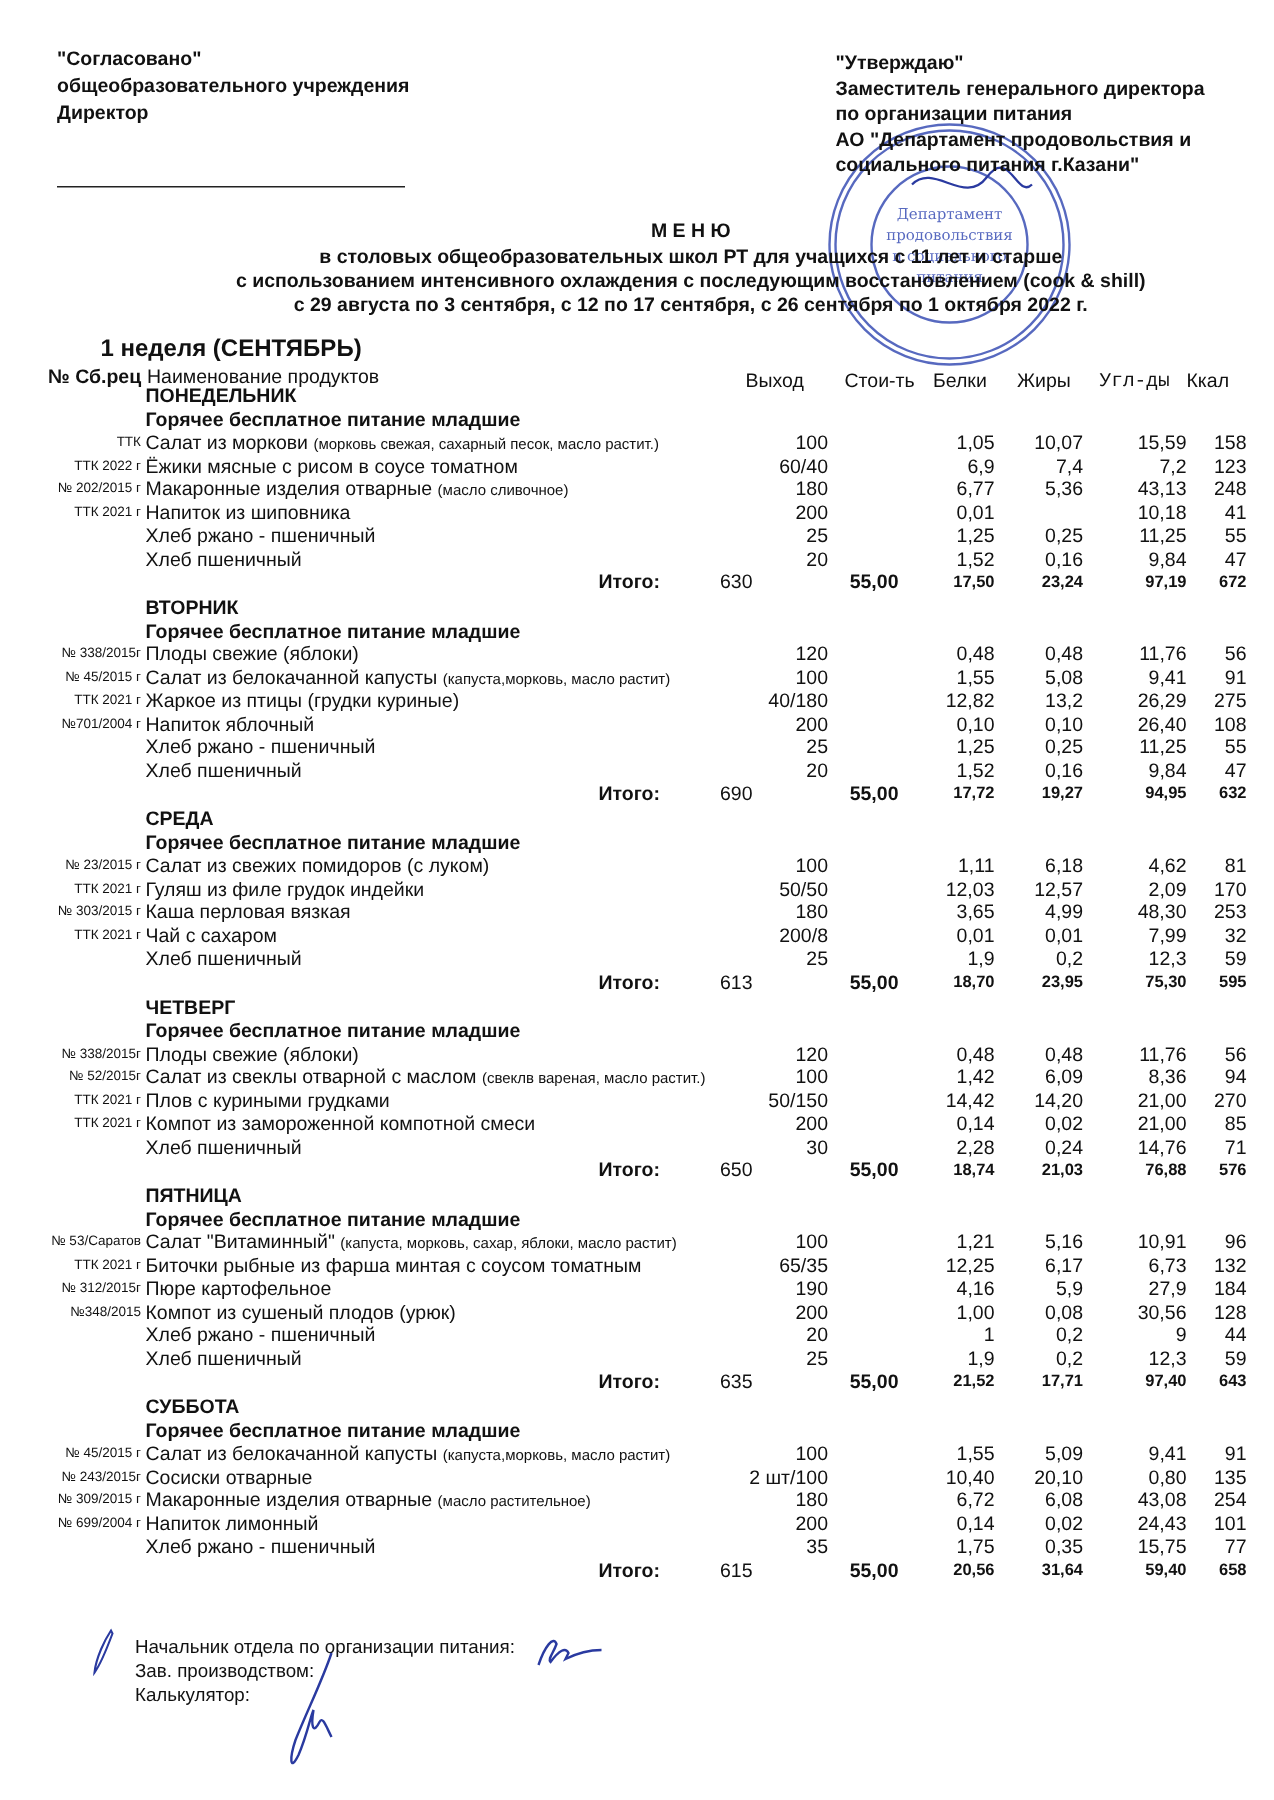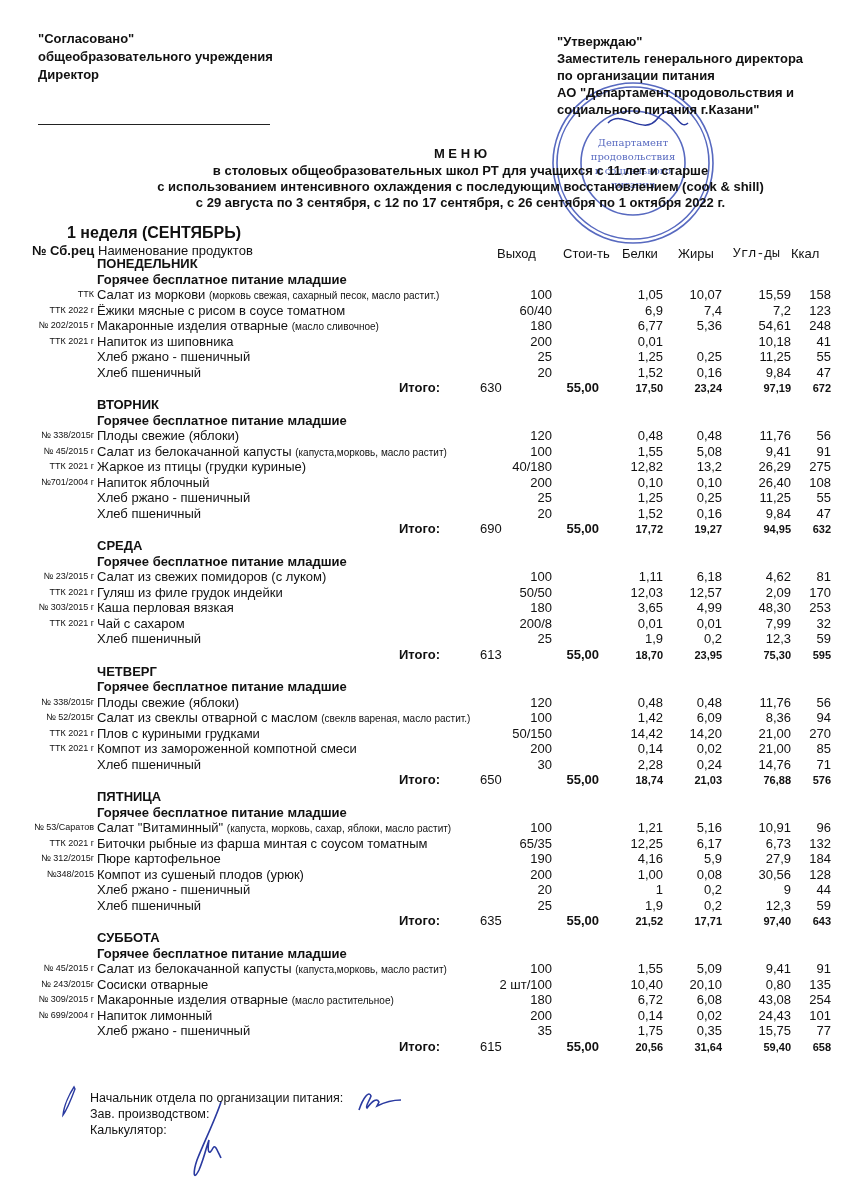--- a/index.html
+++ b/index.html
@@ -108,21 +108,21 @@
       <span class="f">7,4</span>
       <span class="c">7,2</span>
       <span class="k">123</span>
     </div>
     <div class="row">
       <span class="code">№ 202/2015 г</span>
       <span class="name"><span>Макаронные изделия отварные</span> <span class="note">(масло сливочное)</span></span>
       <span class="out">180</span>
       <span class="b">6,77</span>
       <span class="f">5,36</span>
-      <span class="c">54,61</span>
+      <span class="c">43,13</span>
       <span class="k">248</span>
     </div>
     <div class="row">
       <span class="code">ТТК 2021 г</span>
       <span class="name"><span>Напиток из шиповника</span> <span class="note"></span></span>
       <span class="out">200</span>
       <span class="b">0,01</span>
       <span class="f"></span>
       <span class="c">10,18</span>
       <span class="k">41</span>

